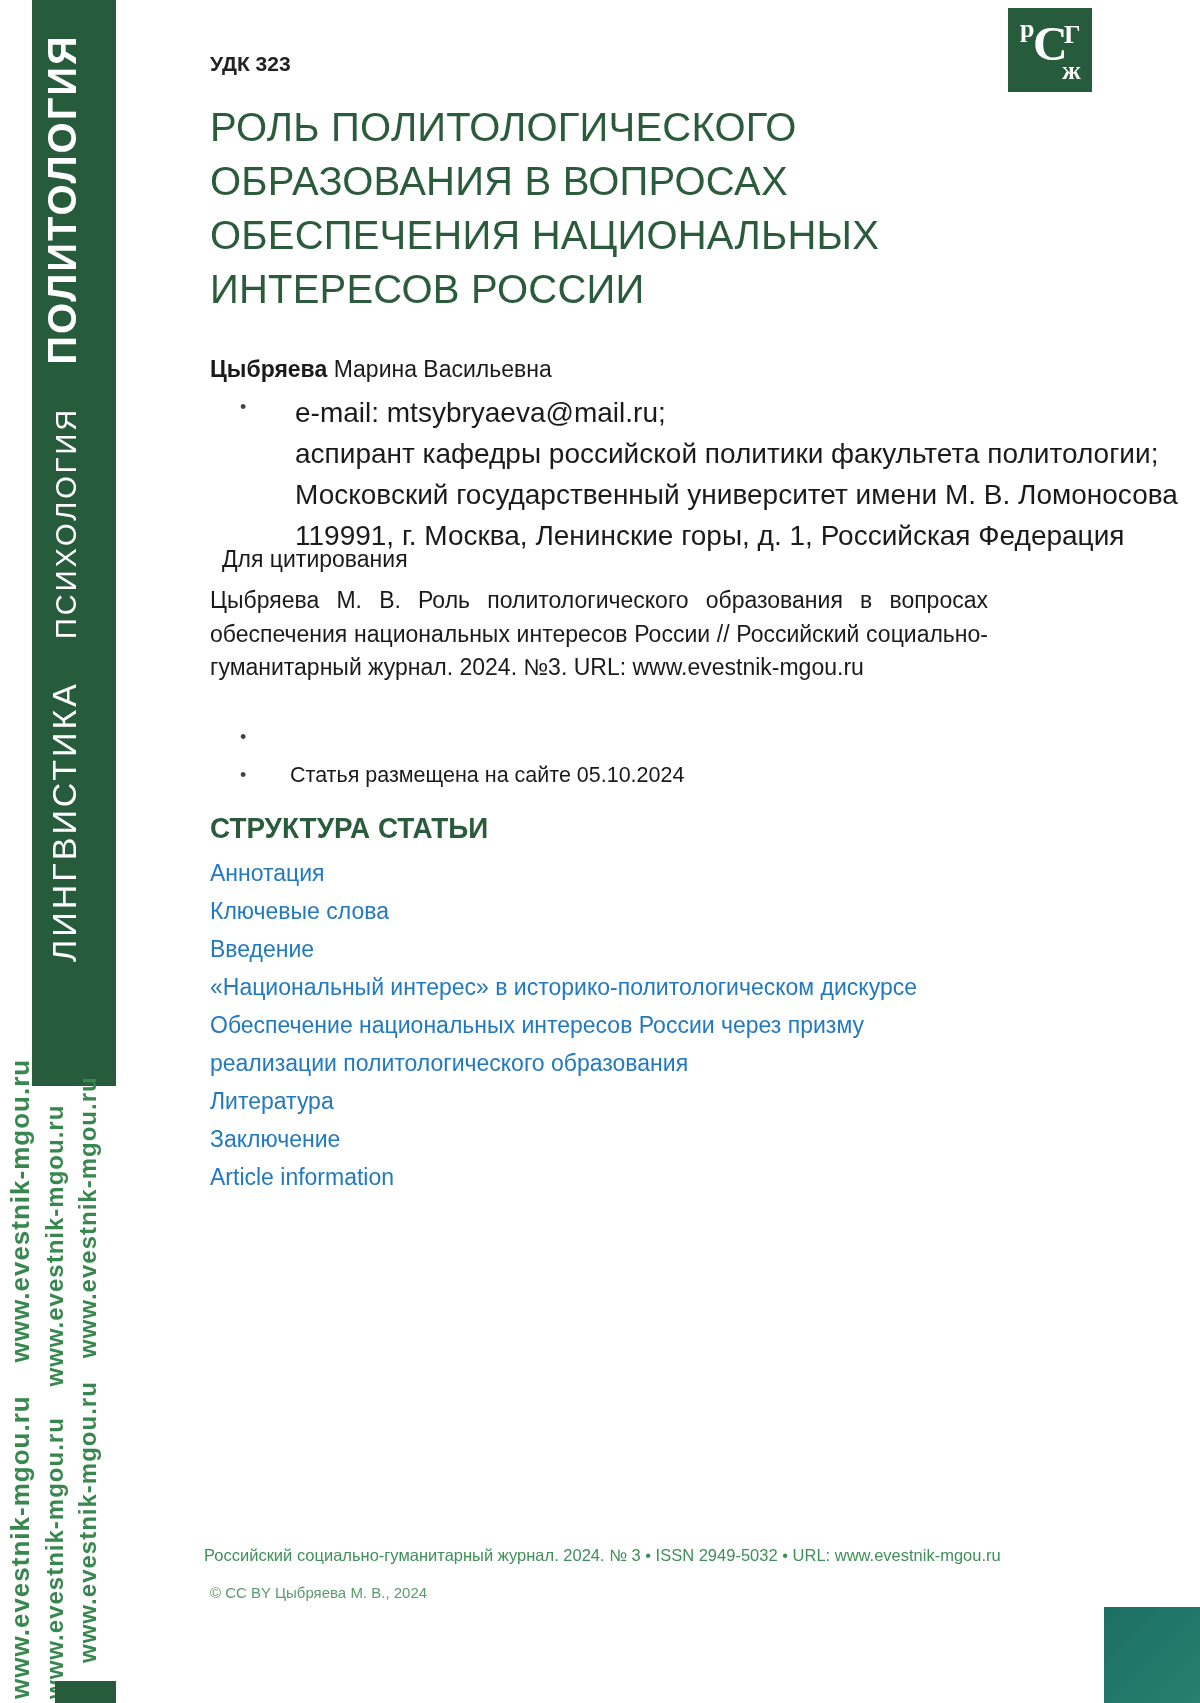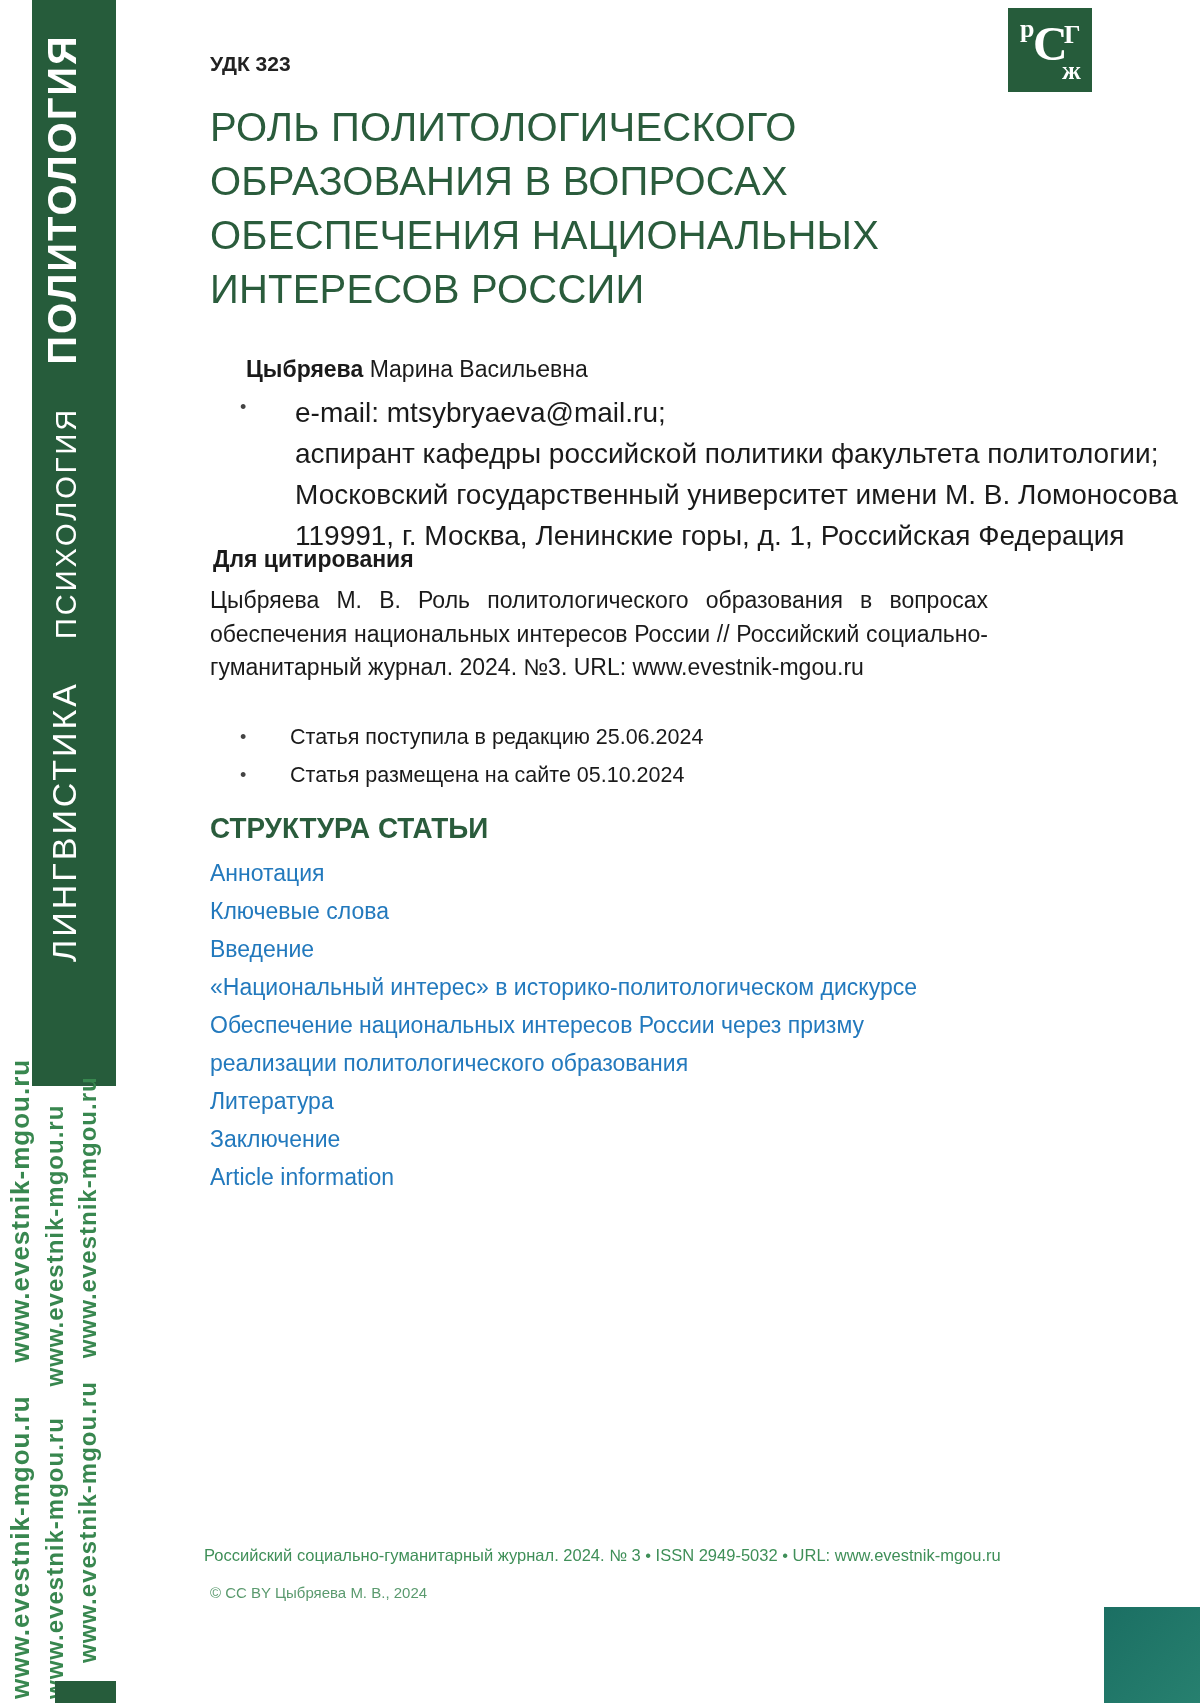--- a/index.html
+++ b/index.html
@@ -28,26 +28,26 @@
   .logo .l-g{left:56px;top:14px;font-size:26px;}
   .logo .l-zh{left:54px;top:50px;font-size:26px;}
 
   
   .teal-square{position:absolute;left:1104px;top:1607px;width:96px;height:96px;background:linear-gradient(135deg,#1b6f63 0%,#27806f 100%);}
 
   
   .udc{position:absolute;left:210px;top:52px;font-size:21px;color:#222;font-weight:bold;}
   .title{position:absolute;left:210px;top:100px;width:800px;font-size:40px;line-height:54px;color:#2a5c3c;white-space:pre-line;letter-spacing:0.2px;}
   .author{position:absolute;left:210px;top:356px;font-size:23px;}
-  .author b{font-weight:bold;margin-left:36px;}
+  .author b{font-weight:bold;}
   .bullet-row{position:absolute;display:flex;align-items:flex-start;}
   .bullet{width:14px;color:#444;font-size:18px;line-height:30px;flex:0 0 auto;}
   .details-row{left:240px;top:392px;}
   .details-text{margin-left:41px;font-size:28px;line-height:41px;white-space:pre-line;}
-  .cite-heading{position:absolute;left:213px;top:546px;font-size:23px;font-weight:bold;}
+  .cite-heading{position:absolute;left:222px;top:546px;font-size:23px;font-weight:normal;}
   .cite-text{position:absolute;left:210px;top:584px;width:778px;font-size:23px;line-height:33.5px;text-align:justify;}
   .received-row{left:240px;top:722px;}
   .published-row{left:240px;top:760px;}
   .date-text{margin-left:36px;font-size:21.5px;line-height:30px;}
   .structure-heading{position:absolute;left:210px;top:812px;font-size:29px;font-weight:bold;color:#2a5c3c;transform:scaleX(0.96);transform-origin:0 0;letter-spacing:0;}
   .structure-list{position:absolute;left:210px;top:854px;width:755px;font-size:23px;line-height:38px;color:#2279bd;}
   .structure-list .structure-item{cursor:pointer;}
 
   
   .footer-copyright{position:absolute;left:210px;top:1584px;font-size:15px;color:#5a9a6e;}
@@ -91,21 +91,20 @@
 аспирант кафедры российской политики факультета политологии;
 Московский государственный университет имени М. В. Ломоносова
 119991, г. Москва, Ленинские горы, д. 1, Российская Федерация</div>
   </div>
 
   <div class="cite-heading">Для цитирования</div>
   <div class="cite-text">Цыбряева М. В. Роль политологического образования в вопросах обеспечения национальных интересов России // Российский социально-гуманитарный журнал. 2024. №3. URL: www.evestnik-mgou.ru</div>
 
   <div class="bullet-row received-row">
     <span class="bullet">•</span>
-    <div class="date-text">Статья поступила в редакцию 25.06.2024</div>
   </div>
   <div class="bullet-row published-row">
     <span class="bullet">•</span>
     <div class="date-text">Статья размещена на сайте 05.10.2024</div>
   </div>
 
   <div class="structure-heading">СТРУКТУРА СТАТЬИ</div>
 
   <div class="structure-list">
       <div class="structure-item item-0">Аннотация</div>

